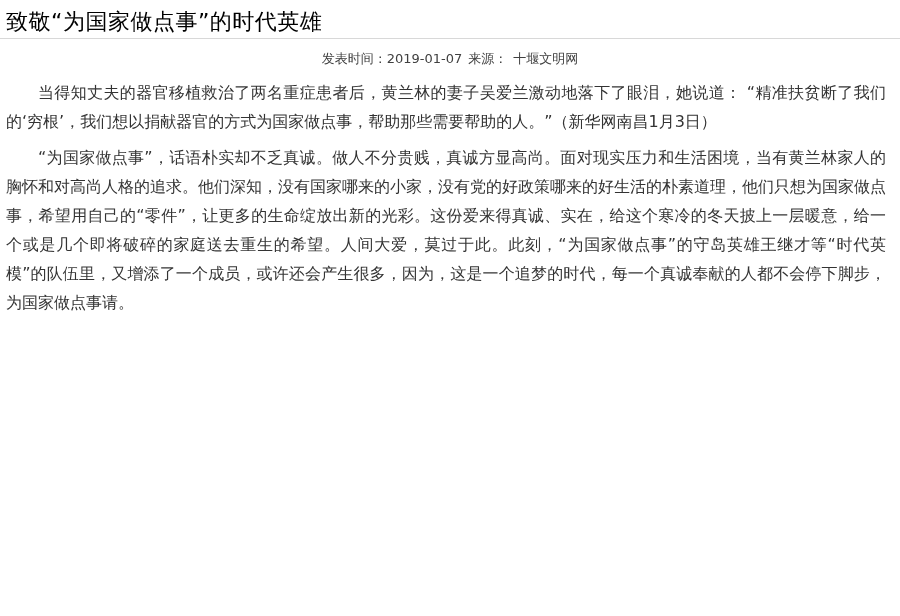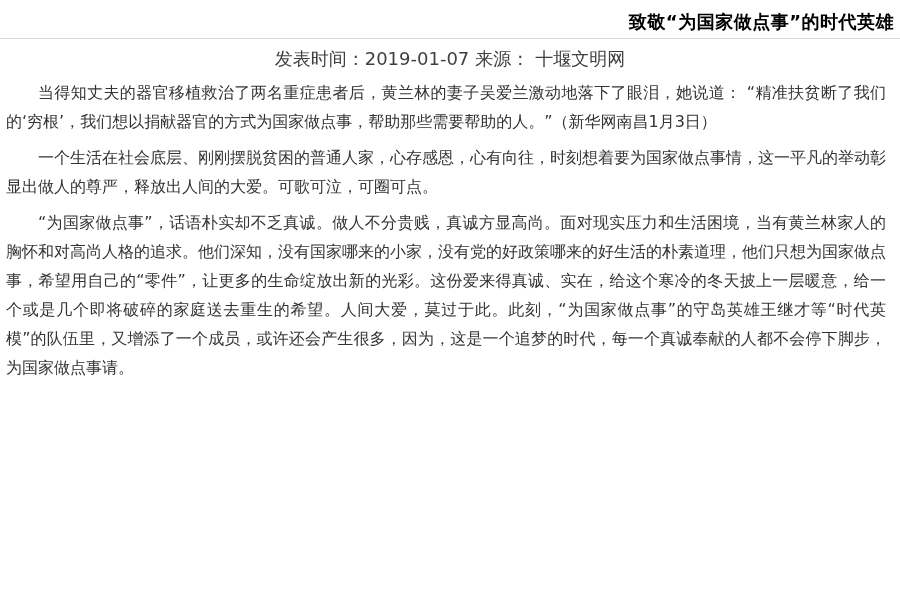--- a/index.html
+++ b/index.html
@@ -11,36 +11,36 @@
     font-family: "DejaVu Sans", "Liberation Sans", sans-serif;
     overflow: hidden;
   }
   .page {
     width: 900px;
     height: 616px;
     padding: 0 6px;
   }
   .article-title {
     margin: 6px 0 0 0;
-    text-align: right;
-    font-size: 18px;
-    font-weight: bold;
+    text-align: left;
+    font-size: 22px;
+    font-weight: normal;
     color: #000000;
     line-height: 32px;
     letter-spacing: 0.5px;
   }
   .title-divider {
     border: none;
     border-top: 1px solid #d8d8d8;
     margin: 0 -6px;
     height: 0;
   }
   .article-meta {
     text-align: center;
-    font-size: 18px;
+    font-size: 13px;
     color: #404040;
     margin: 12px 0 11px 0;
     line-height: 16px;
   }
   .article-meta .meta-sep { display: inline-block; width: 6px; }
   .article-body p {
     font-size: 16px;
     line-height: 29px;
     color: #333333;
     text-align: justify;
@@ -57,17 +57,16 @@
   <h1 class="article-title">致敬“为国家做点事”的时代英雄</h1>
 
   <hr class="title-divider">
 
   <div class="article-meta">
     <span>发表时间：</span><span>2019-01-07</span><span class="meta-sep"></span><span>来源：</span><span class="meta-sep"></span><span>十堰文明网</span>
   </div>
 
   <div class="article-body">
     <p>当得知丈夫的器官移植救治了两名重症患者后，黄兰林的妻子吴爱兰激动地落下了眼泪，她说道： “精准扶贫断了我们的‘穷根’，我们想以捐献器官的方式为国家做点事，帮助那些需要帮助的人。”（新华网南昌1月3日）</p>
-    <p>一个生活在社会底层、刚刚摆脱贫困的普通人家，心存感恩，心有向往，时刻想着要为国家做点事情，这一平凡的举动彰显出做人的尊严，释放出人间的大爱。可歌可泣，可圈可点。</p>
     <p>“为国家做点事”，话语朴实却不乏真诚。做人不分贵贱，真诚方显高尚。面对现实压力和生活困境，当有黄兰林家人的胸怀和对高尚人格的追求。他们深知，没有国家哪来的小家，没有党的好政策哪来的好生活的朴素道理，他们只想为国家做点事，希望用自己的“零件”，让更多的生命绽放出新的光彩。这份爱来得真诚、实在，给这个寒冷的冬天披上一层暖意，给一个或是几个即将破碎的家庭送去重生的希望。人间大爱，莫过于此。此刻，“为国家做点事”的守岛英雄王继才等“时代英模”的队伍里，又增添了一个成员，或许还会产生很多，因为，这是一个追梦的时代，每一个真诚奉献的人都不会停下脚步，为国家做点事请。</p>
   </div>
 
 </div>
 
 </body></html>

